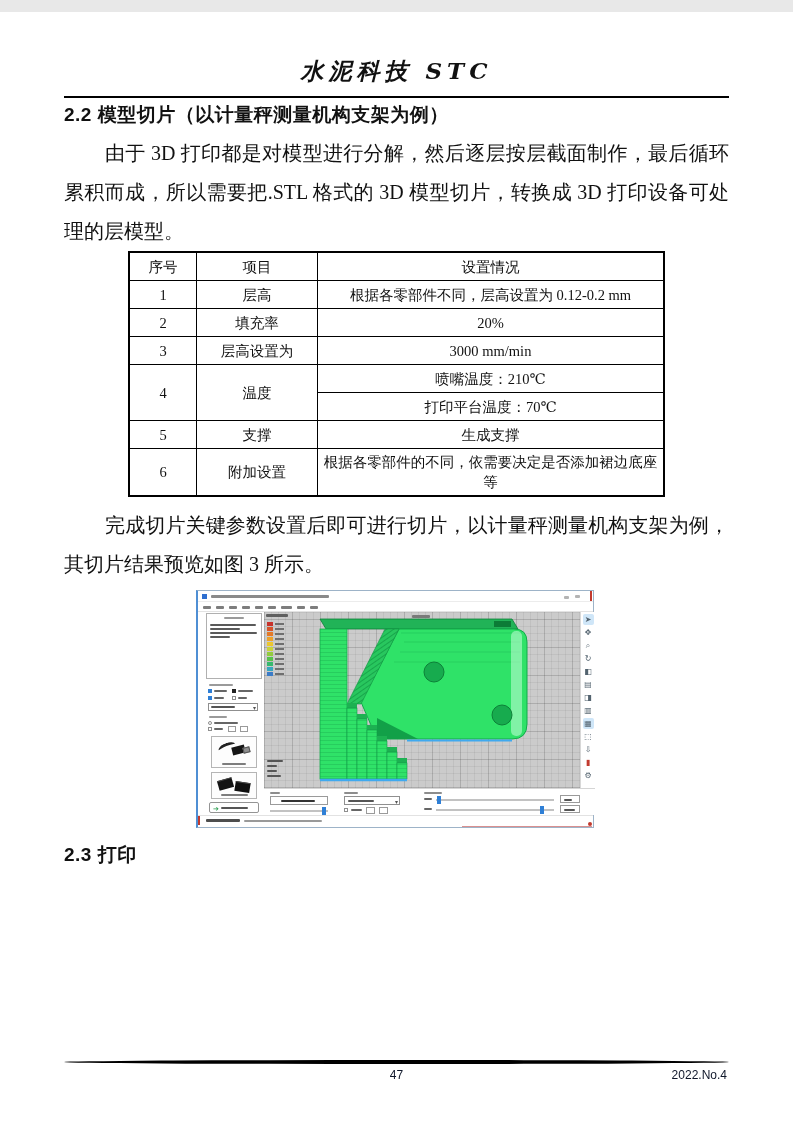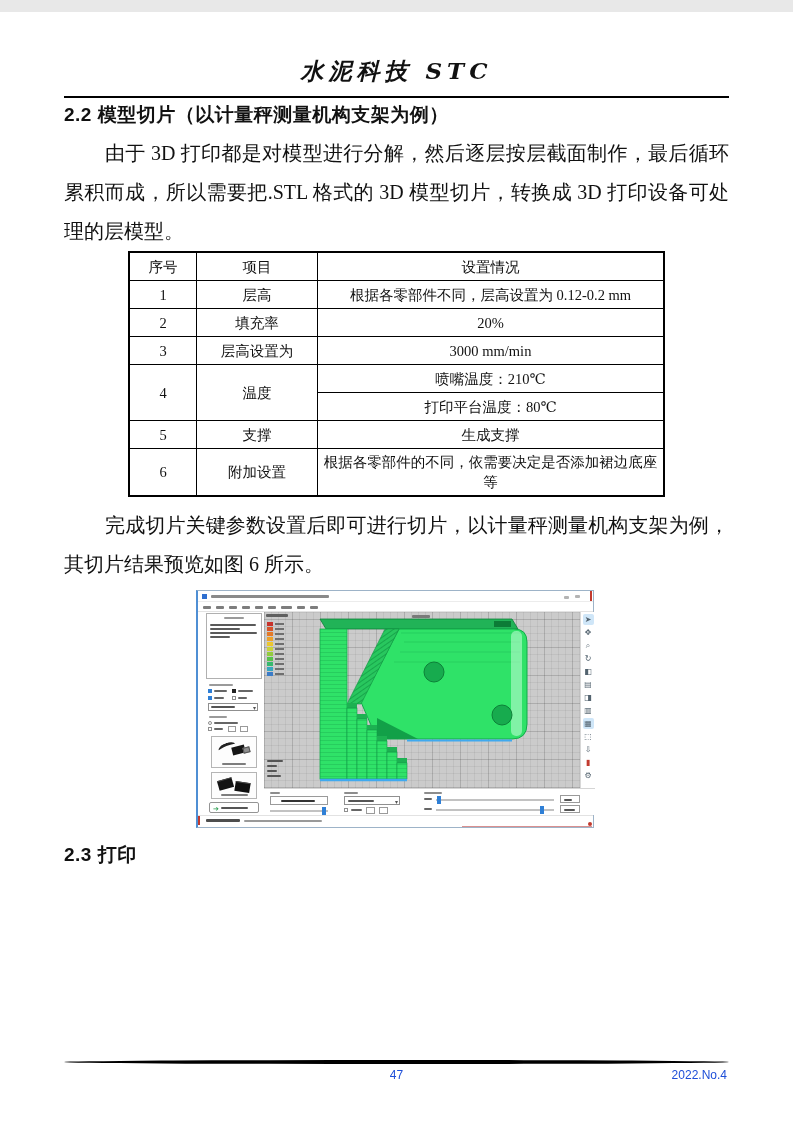--- a/index.html
+++ b/index.html
@@ -15,21 +15,21 @@
         margin:0 0 6px 0;letter-spacing:.5px;}
   p.body{font-size:20px;line-height:39px;margin:0;text-align:justify;text-indent:2.05em;}
   .tbl-caption,.fig-caption{font-family:"Liberation Sans","DejaVu Sans",sans-serif;
         font-weight:bold;font-size:14.5px;text-align:center;margin:9px 0 5px 0;}
   table.params{border-collapse:collapse;margin:0 0 0 64px;width:537px;
         font-size:14.5px;table-layout:fixed;border:2.5px solid #000;}
   table.params td{border:1px solid #000;text-align:center;padding:3px 4px;height:21px;line-height:20px;}
   td.c-no{width:58px;} td.c-item{width:112px;}
   .footer-rule{position:absolute;left:64px;top:1048px;width:665px;height:4px;background:#000;border-radius:50%;}
   .footer-row{position:absolute;left:64px;top:1056px;width:665px;height:16px;
-        font-family:"Liberation Sans","DejaVu Sans",sans-serif;font-size:12px;color:#1d4ed8;}
+        font-family:"Liberation Sans","DejaVu Sans",sans-serif;font-size:12px;color:#0f172a;}
   .page-num{position:absolute;left:0;right:0;text-align:center;}
   .issue{position:absolute;right:2px;top:0;}
   
   .fig{position:relative;width:398px;height:238px;margin:6px 0 0 132px;background:#fff;
        border:1px solid #9db3c8;border-left:2px solid #4f8fd4;box-sizing:border-box;
        font-family:"Liberation Sans","DejaVu Sans",sans-serif;}
   .fig *{box-sizing:border-box;}
   .abs{position:absolute;}
   .bar{position:absolute;background:#8a8a8a;height:3px;border-radius:1px;}
   .titlebar{position:absolute;left:0;top:0;right:0;height:11px;background:#fff;border-bottom:1px solid #ececec;}
@@ -100,36 +100,36 @@
         <td>3</td>
         <td>层高设置为</td>
         <td>3000 mm/min</td>
       </tr>
       <tr>
         <td rowspan="2">4</td>
         <td rowspan="2">温度</td>
         <td>喷嘴温度：210℃</td>
       </tr>
       <tr>
-        <td>打印平台温度：80℃</td>
+        <td>打印平台温度：70℃</td>
       </tr>
       <tr>
         <td>5</td>
         <td>支撑</td>
         <td>生成支撑</td>
       </tr>
       <tr>
         <td>6</td>
         <td>附加设置</td>
         <td>根据各零部件的不同，依需要决定是否添加裙边底座等</td>
       </tr>
     </tbody>
       </table>
 
-    <p class="body" style="margin-top:9px">完成切片关键参数设置后即可进行切片，以计量秤测量机构支架为例，其切片结果预览如图 6 所示。</p>
+    <p class="body" style="margin-top:9px">完成切片关键参数设置后即可进行切片，以计量秤测量机构支架为例，其切片结果预览如图 3 所示。</p>
 
     <div class="fig">
 
       <div class="titlebar">
         <div class="abs" style="left:4px;top:3px;width:5px;height:5px;background:#2e6fd0"></div>
         <div class="bar" style="left:13px;top:4px;width:118px"></div>
         <div class="bar" style="left:366px;top:5px;width:5px;background:#b4b4b4"></div>
         <div class="bar" style="left:377px;top:4px;width:5px;background:#b4b4b4"></div>
         <div class="abs" style="left:392px;top:0;width:2px;height:10px;background:#c23a2e"></div>
       </div>

